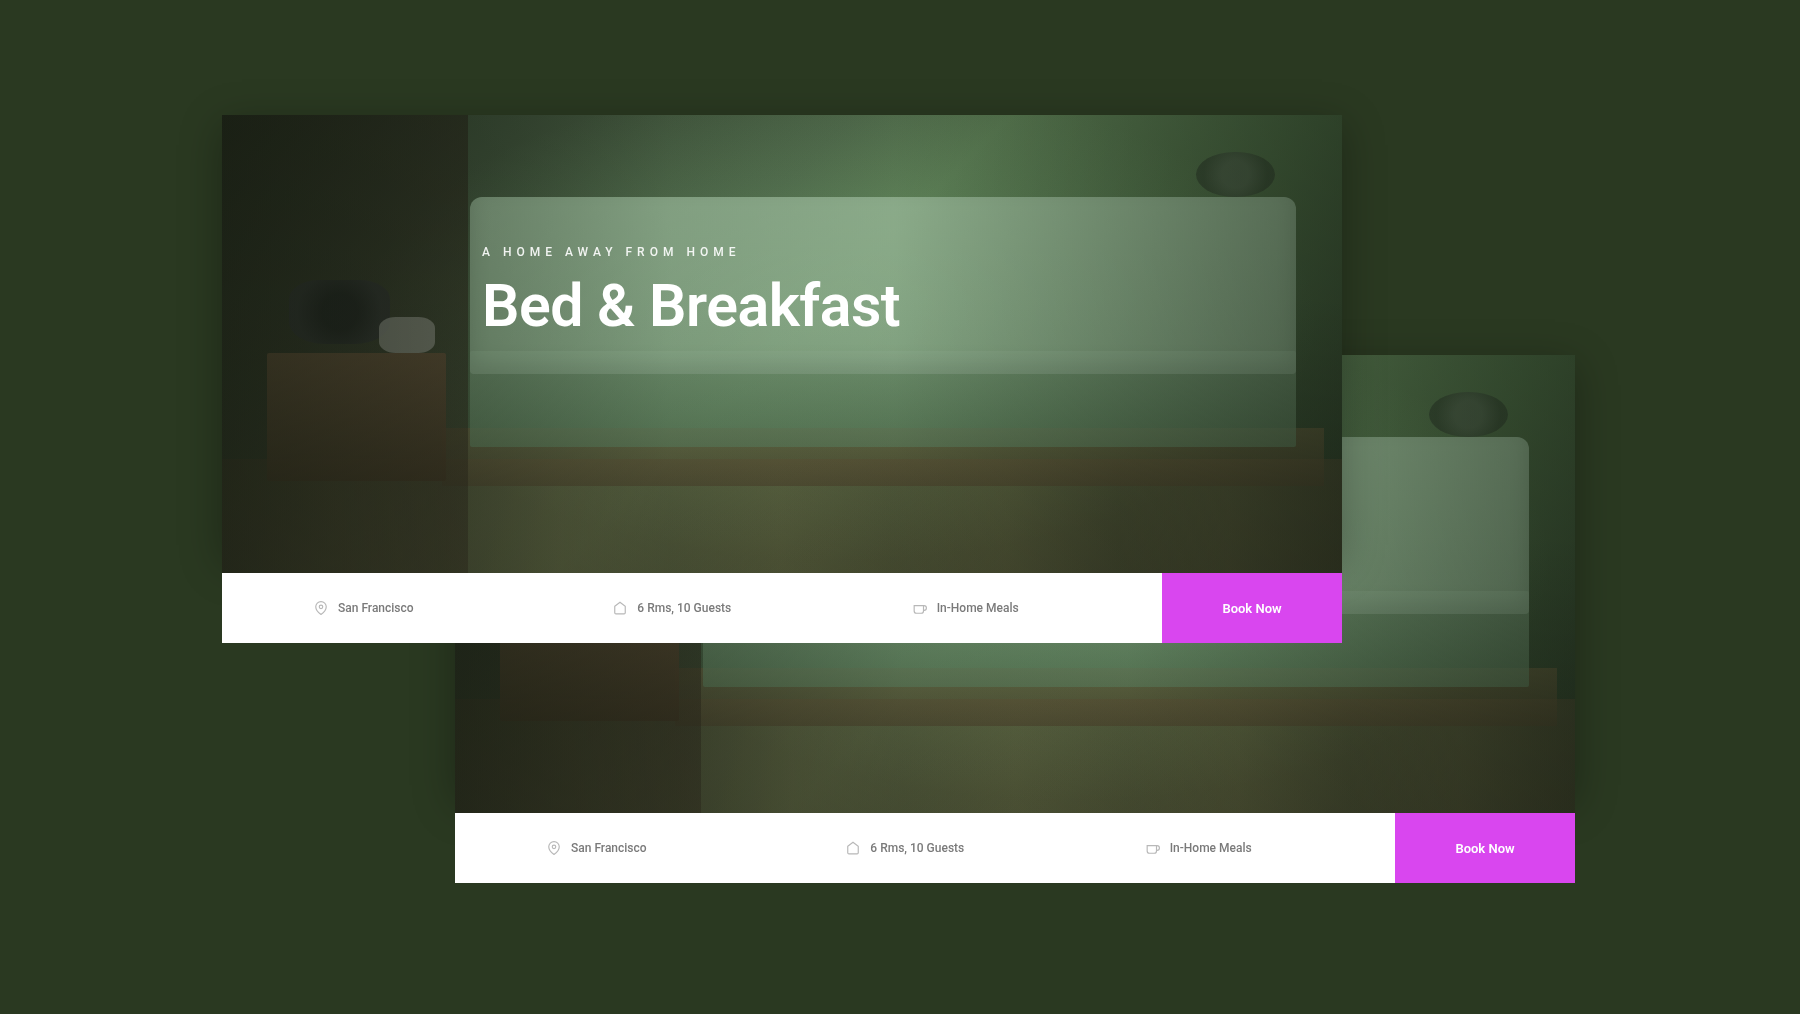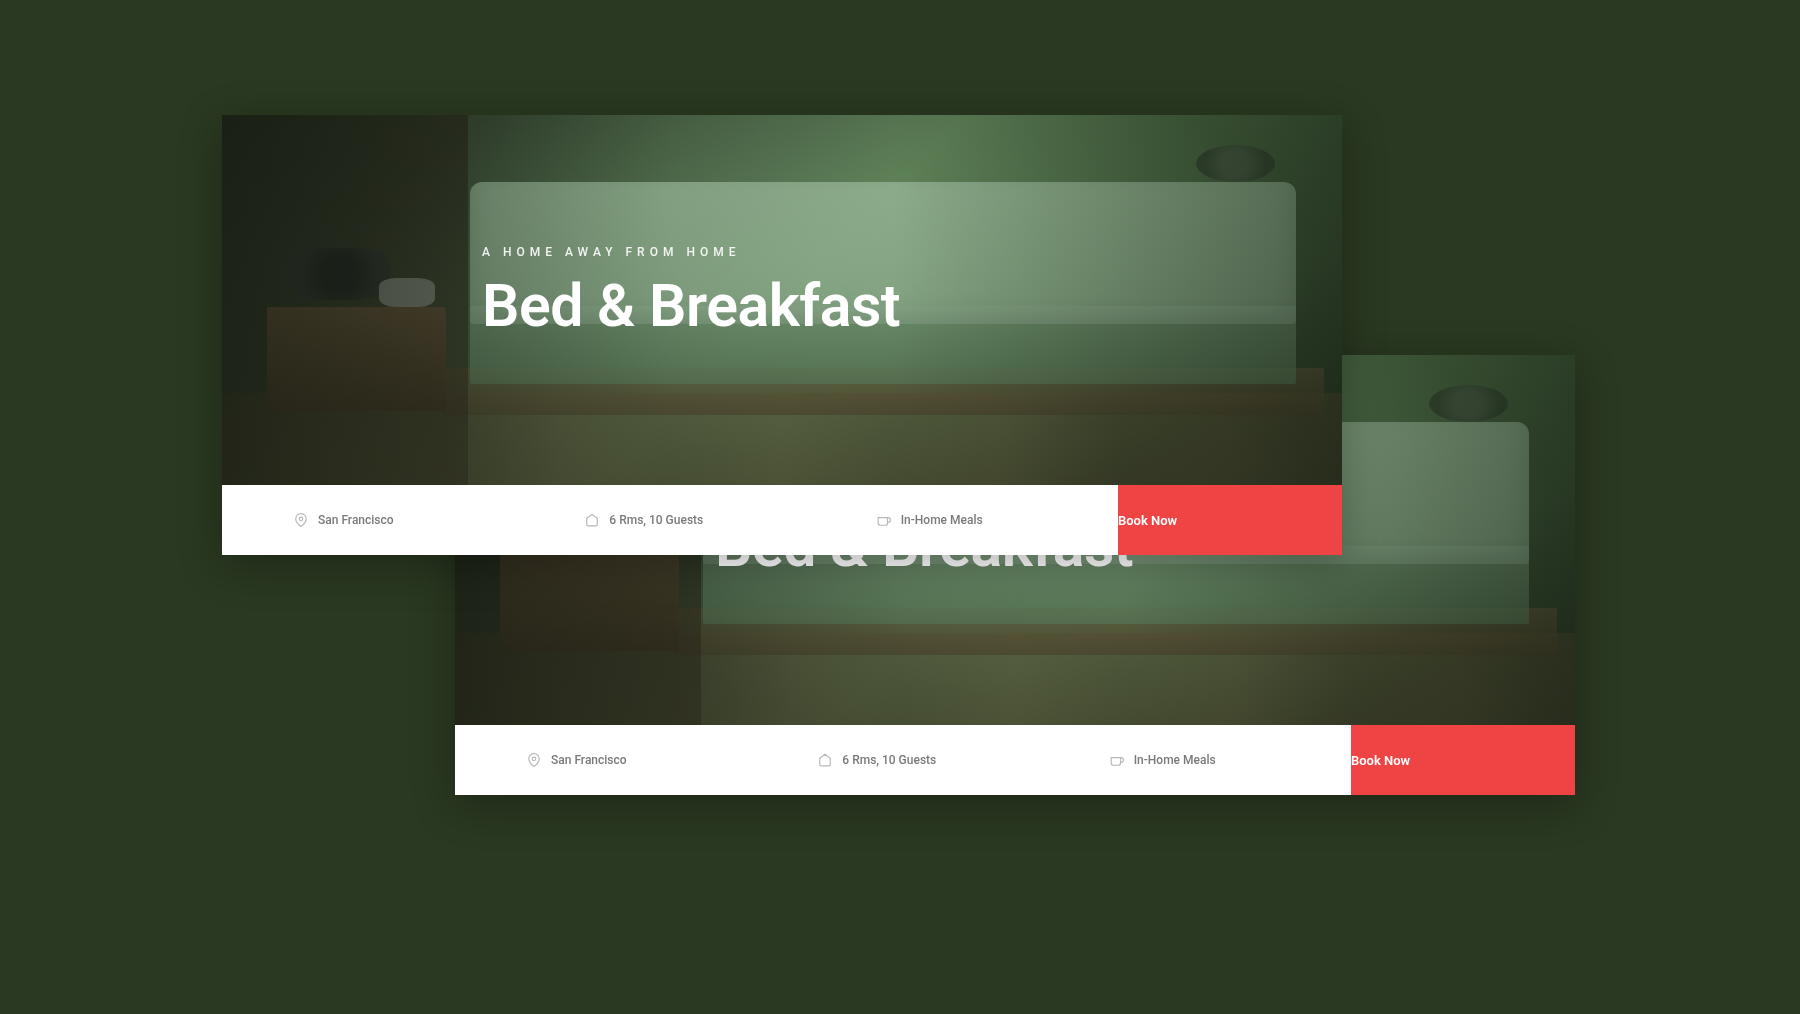--- a/index.html
+++ b/index.html
@@ -31,21 +31,21 @@
       left: 455px;
       top: 355px;
       width: 1120px;
       height: 440px;
       z-index: 1;
     }
     
     .hero {
       position: relative;
       width: 100%;
-      height: 370px;
+      height: 458px;
       overflow: hidden;
     }
     
     .hero-bg {
       position: absolute;
       inset: 0;
       background: linear-gradient(135deg, 
         #2a3826 0%, 
         #3a4a35 20%, 
         #4d6548 40%, 
@@ -203,44 +203,46 @@
     .info-section {
       display: flex;
       align-items: center;
       flex: 1;
       padding-left: 50px;
       gap: 10px;
     }
     
     .info-section:first-child {
       padding-left: 72px;
+      margin-left: 20px;
     }
     
     .info-icon {
       width: 14px;
       height: 14px;
       display: flex;
       align-items: center;
       justify-content: center;
       color: #b8b8b8;
       flex-shrink: 0;
     }
     
     .info-text {
       font-size: 12px;
       color: #7a7a7a;
       font-weight: 500;
     }
     
     .book-btn {
-      width: 224px;
+      width: 180px;
       height: 100%;
-      background: #ef4444;
+      background: #d946ef;
       display: flex;
       align-items: center;
+      justify-content: center;
       cursor: pointer;
     }
     
     .book-btn-text {
       font-size: 13px;
       font-weight: 600;
       color: #ffffff;
     }
     
     

